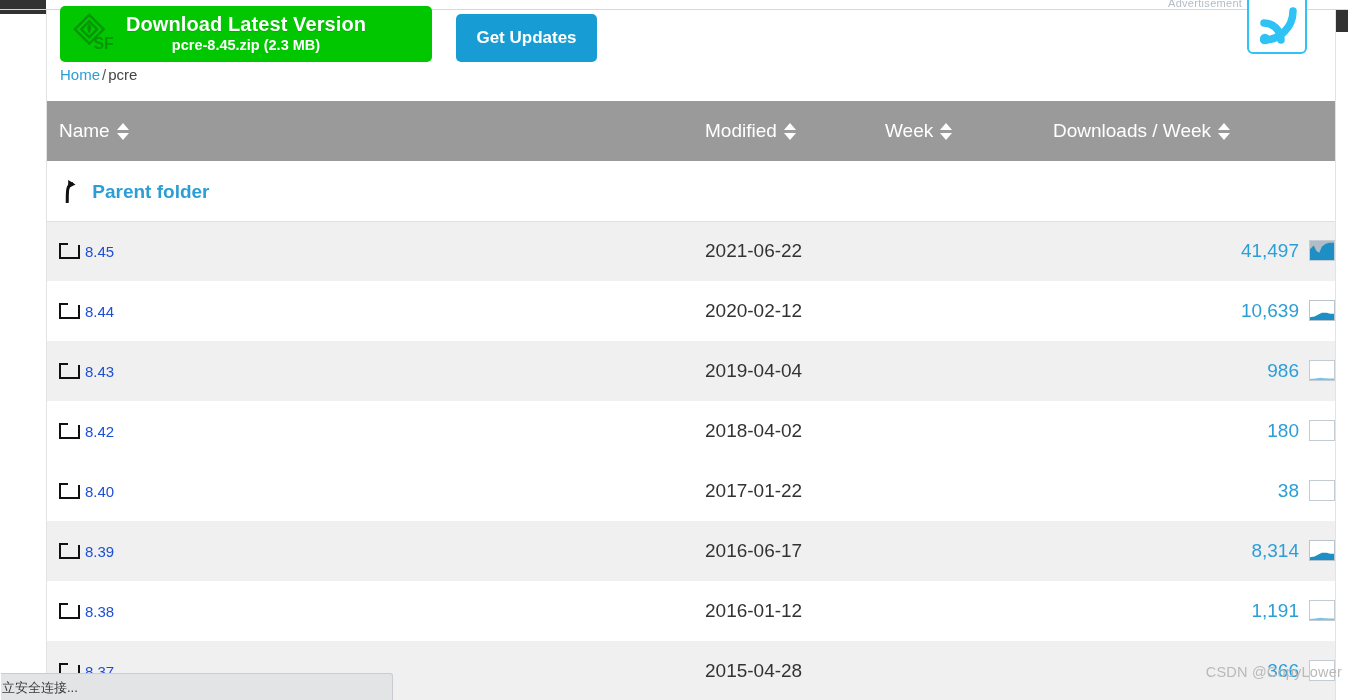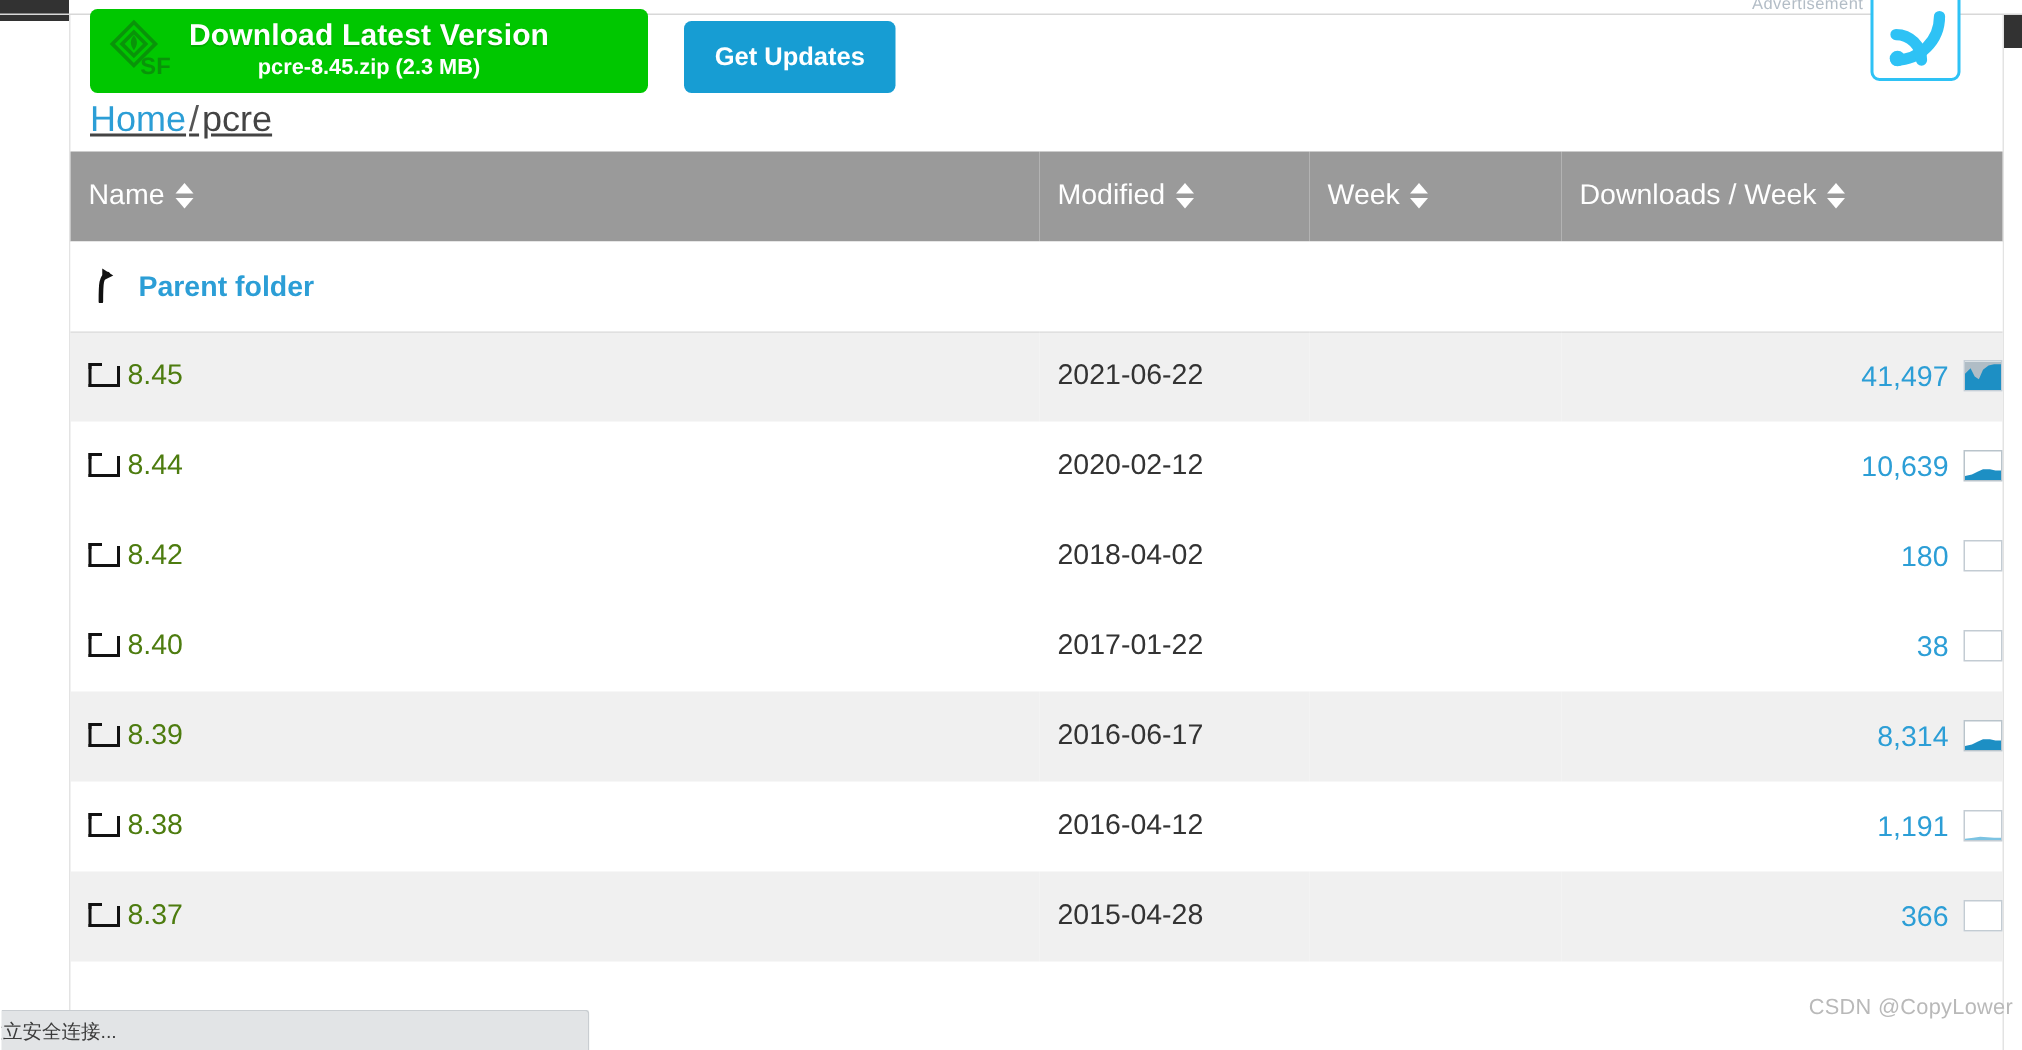--- a/index.html
+++ b/index.html
@@ -126,24 +126,23 @@
     border-radius: 6px;
     background: #ffffff;
     cursor: pointer;
     overflow: hidden;
   }
 
   
   .breadcrumb {
     position: absolute;
     left: 13px; top: 56px;
-    font-size: 24px;
+    font-size: 15px;
     color: #444444;
     white-space: nowrap;
-    text-decoration: underline;
   }
   .breadcrumb a {
     color: #2c9ed6;
     text-decoration: none;
     cursor: pointer;
   }
   .breadcrumb .sep { color: #555; margin: 0 2px; }
   .breadcrumb .cur { color: #444; }
 
   
@@ -229,23 +228,23 @@
   .folder-icon::after {
     content: "";
     position: absolute;
     left: 0; top: 0px;
     width: 9px; height: 4px;
     border-top: 2.4px solid #111;
     border-left: 2.4px solid #111;
     box-sizing: border-box;
   }
   .fname {
-    color: #4d7c0f;
+    color: #1d4ed8;
     text-decoration: none;
-    font-size: 19px;
+    font-size: 15px;
     cursor: pointer;
   }
 
   .parent-link {
     color: #2c9ed6;
     text-decoration: none;
     font-size: 19px;
     font-weight: bold;
     cursor: pointer;
   }
@@ -381,20 +380,28 @@
                 </svg></span></td>
           </tr>
           <tr class="">
             <td class="name-cell"><span class="folder-icon"></span><a class="fname">8.44</a></td>
             <td class="mod-cell">2020-02-12</td>
             <td class="size-cell"></td>
             <td class="dl-cell"><a class="dl-count">10,639</a><span class="spark" style="border-color: rgb(185, 196, 203);"><svg width="24" height="19" viewBox="0 0 26 21" preserveAspectRatio="none">
                   <path d="M0,21 L0,18 L5,17 L9,15 L13,13 L18,13 L22,14 L26,14 L26,21 Z" fill="#1d8fc4"></path>
                 </svg></span></td>
           </tr>
+          <tr class="alt">
+            <td class="name-cell"><span class="folder-icon"></span><a class="fname">8.43</a></td>
+            <td class="mod-cell">2019-04-04</td>
+            <td class="size-cell"></td>
+            <td class="dl-cell"><a class="dl-count">986</a><span class="spark" style="border-color: rgb(195, 204, 211);"><svg width="24" height="19" viewBox="0 0 26 21" preserveAspectRatio="none">
+                  <path d="M0,21 L0,20 L6,19.4 L11,18.6 L16,19 L21,19.4 L26,19.4 L26,21 Z" fill="#7cc3e2"></path>
+                </svg></span></td>
+          </tr>
           <tr class="">
             <td class="name-cell"><span class="folder-icon"></span><a class="fname">8.42</a></td>
             <td class="mod-cell">2018-04-02</td>
             <td class="size-cell"></td>
             <td class="dl-cell"><a class="dl-count">180</a><span class="spark" style="border-color: rgb(195, 204, 211);"><svg width="24" height="19" viewBox="0 0 26 21" preserveAspectRatio="none"></svg></span></td>
           </tr>
           <tr class="">
             <td class="name-cell"><span class="folder-icon"></span><a class="fname">8.40</a></td>
             <td class="mod-cell">2017-01-22</td>
             <td class="size-cell"></td>
@@ -403,21 +410,21 @@
           <tr class="alt">
             <td class="name-cell"><span class="folder-icon"></span><a class="fname">8.39</a></td>
             <td class="mod-cell">2016-06-17</td>
             <td class="size-cell"></td>
             <td class="dl-cell"><a class="dl-count">8,314</a><span class="spark" style="border-color: rgb(185, 196, 203);"><svg width="24" height="19" viewBox="0 0 26 21" preserveAspectRatio="none">
                   <path d="M0,21 L0,18 L5,17 L9,15 L13,13 L18,13 L22,14 L26,14 L26,21 Z" fill="#1d8fc4"></path>
                 </svg></span></td>
           </tr>
           <tr class="">
             <td class="name-cell"><span class="folder-icon"></span><a class="fname">8.38</a></td>
-            <td class="mod-cell">2016-04-12</td>
+            <td class="mod-cell">2016-01-12</td>
             <td class="size-cell"></td>
             <td class="dl-cell"><a class="dl-count">1,191</a><span class="spark" style="border-color: rgb(195, 204, 211);"><svg width="24" height="19" viewBox="0 0 26 21" preserveAspectRatio="none">
                   <path d="M0,21 L0,20 L6,19.4 L11,18.6 L16,19 L21,19.4 L26,19.4 L26,21 Z" fill="#7cc3e2"></path>
                 </svg></span></td>
           </tr>
           <tr class="alt">
             <td class="name-cell"><span class="folder-icon"></span><a class="fname">8.37</a></td>
             <td class="mod-cell">2015-04-28</td>
             <td class="size-cell"></td>
             <td class="dl-cell"><a class="dl-count">366</a><span class="spark" style="border-color: rgb(195, 204, 211);"><svg width="24" height="19" viewBox="0 0 26 21" preserveAspectRatio="none"></svg></span></td>

